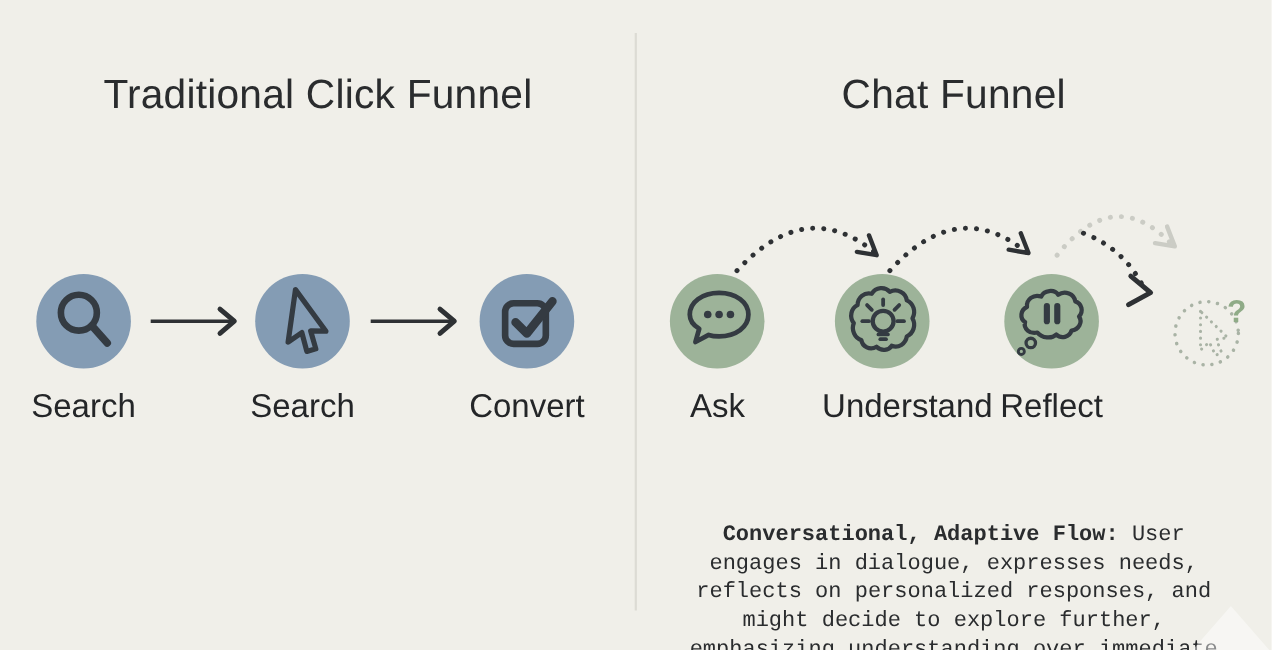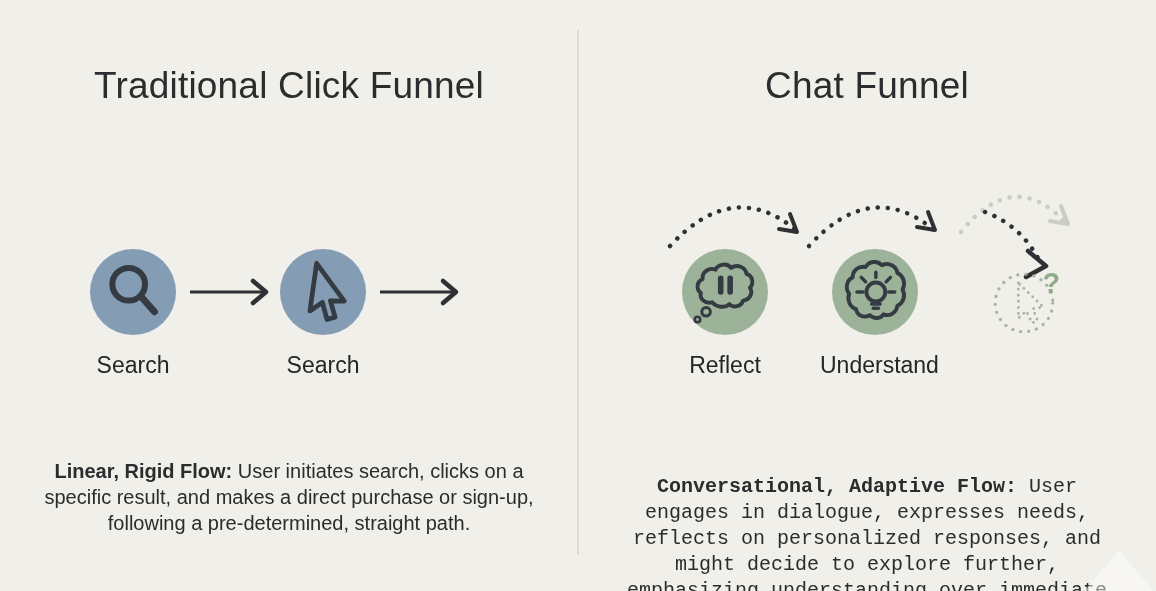--- a/index.html
+++ b/index.html
@@ -31,21 +31,21 @@
   .circle {
     width:86px; height:86px; border-radius:50%; flex:none;
     display:flex; align-items:center; justify-content:center;
   }
   .circle.blue  { background: var(--click-circle, #849CB4); }
   .circle.green { background: var(--chat-circle, #9DB399); }
   .circle svg, .maybe-box svg { width:100%; height:100%; display:block; }
   .maybe-box { width:80px; height:80px; margin-top:10px; flex:none; }
   .step-maybe { margin-left:6px; }
   .step-label {
-    margin-top:16px; font-size:23px; line-height:1.28; text-align:center;
+    margin-top:16px; font-size:30px; line-height:1.28; text-align:center;
     color: var(--label-text, #24262 8);
     color: var(--label-text, #242628);
     max-width:110px;
   }
   .maybe-label { margin-top:12px; }
   .flow-arrow { width:104px; height:86px; flex:none; }
   .desc {
     position:absolute; top:458px; left:0; right:0; text-align:center;
     font-size:20px; line-height:26px; color: var(--body-text, #2A2C2E);
   }
@@ -104,27 +104,31 @@
           </svg>
         </div>
         <div class="step-label">Search</div>
       </div>
 
       <svg class="flow-arrow" viewBox="0 0 104 86">
         <line class="arrow-stroke" x1="14" y1="43" x2="88" y2="43" stroke-width="3.2"></line>
         <path class="arrow-stroke" d="M 77 32 L 90 43 L 77 54" stroke-width="4.5" stroke-linecap="round" stroke-linejoin="round"></path>
       </svg>
 
+      <div class="step">
+        <div class="circle blue">
+          <svg viewBox="0 0 100 100">
+            <rect class="icon-stroke" x="27" y="31" width="43" height="43" rx="9" stroke-width="7"></rect>
+            <path class="icon-stroke" d="M 38 51 L 50 63 L 77 29" stroke-width="9" stroke-linecap="round" stroke-linejoin="round"></path>
+          </svg>
+        </div>
+        <div class="step-label">Convert</div>
+      </div>
     </div>
 
-    <div class="desc">
-      <div class="desc-inner-left">
-        <b>Linear, Rigid Flow:</b><span> User initiates search, clicks on a specific result, and makes a direct purchase or sign-up, following a pre-determined, straight path.</span>
-      </div>
-    </div>
   </div>
 
   <div class="panel panel-right">
     <div class="title">Chat Funnel</div>
 
     <svg class="arc-overlay" viewBox="0 0 578 591">
       <g>
         <path class="arrow-stroke dotted" d="M 92 246 Q 155 178 218 230" stroke-width="4.5"></path>
         <path class="arrow-stroke" d="M 201 229 L 219 232 L 212 214" stroke-width="4" stroke-linecap="round" stroke-linejoin="round"></path>
       </g>
@@ -137,51 +141,62 @@
         <path class="faded-stroke" d="M 472 221 L 490 224 L 483 206" stroke-width="4" stroke-linecap="round" stroke-linejoin="round"></path>
       </g>
       <g>
         <path class="arrow-stroke dotted" d="M 407 212 Q 444 226 462 262" stroke-width="4.5"></path>
         <path class="arrow-stroke" d="M 450 251 L 468 266 L 448 277" stroke-width="4.5" stroke-linecap="round" stroke-linejoin="round"></path>
       </g>
     </svg>
 
     <div class="funnel-row row-right">
 
-
       <div class="step">
         <div class="circle green">
           <svg viewBox="0 0 100 100">
-            <path class="icon-stroke" d="M 35 62 C 27 64 20 58 22 51 C 16 47 17 38 24 35 C 23 27 31 21 39 24 C 42 17 53 16 57 22 C 64 17 74 21 75 29 C 82 31 84 40 79 45 C 83 51 79 59 71 60 C 69 67 60 69 55 64 C 50 69 40 68 35 62 Z" stroke-width="4.5" stroke-linejoin="round"></path>
-            <line class="icon-stroke" x1="45" y1="34" x2="45" y2="50" stroke-width="6.5" stroke-linecap="round"></line>
-            <line class="icon-stroke" x1="56" y1="34" x2="56" y2="50" stroke-width="6.5" stroke-linecap="round"></line>
-            <circle class="icon-stroke" cx="28" cy="73" r="5" stroke-width="3.5"></circle>
-            <circle class="icon-stroke" cx="18" cy="82" r="3.2" stroke-width="3"></circle>
-          </svg>
-        </div>
-        <div class="step-label">Reflect</div>
+            <path class="icon-stroke" d="M 52 20 C 70 20 83 30 83 43 C 83 56 70 66 52 66 C 48 66 44 65.5 41 64.5 L 27 72 L 31 58 C 24 54 21 49 21 43 C 21 30 34 20 52 20 Z" stroke-width="5" stroke-linejoin="round"></path>
+            <circle class="icon-fill" cx="40" cy="43" r="4"></circle>
+            <circle class="icon-fill" cx="52" cy="43" r="4"></circle>
+            <circle class="icon-fill" cx="64" cy="43" r="4"></circle>
+          </svg>
+        </div>
+        <div class="step-label">Ask</div>
       </div>
 
       <div class="step">
         <div class="circle green">
           <svg viewBox="0 0 100 100">
             <path class="icon-stroke" d="M 44 77 C 37 81 29 77 28 70 C 21 68 17 59 20 52 C 15 46 17 36 24 33 C 24 25 31 19 39 21 C 43 14 53 13 58 19 C 66 15 75 20 76 28 C 83 31 86 40 82 47 C 86 54 83 63 76 66 C 75 74 67 79 60 76 C 57 81 49 82 44 77 Z" stroke-width="4.5" stroke-linejoin="round"></path>
             <circle class="icon-stroke" cx="51" cy="50" r="11" stroke-width="4.5"></circle>
             <line class="icon-stroke" x1="46" y1="64" x2="56" y2="64" stroke-width="4" stroke-linecap="round"></line>
             <line class="icon-stroke" x1="48" y1="69" x2="54" y2="69" stroke-width="4" stroke-linecap="round"></line>
             <line class="icon-stroke" x1="51" y1="33" x2="51" y2="27" stroke-width="4" stroke-linecap="round"></line>
             <line class="icon-stroke" x1="39" y1="38" x2="34" y2="33" stroke-width="4" stroke-linecap="round"></line>
             <line class="icon-stroke" x1="63" y1="38" x2="68" y2="33" stroke-width="4" stroke-linecap="round"></line>
             <line class="icon-stroke" x1="36" y1="50" x2="29" y2="50" stroke-width="4" stroke-linecap="round"></line>
             <line class="icon-stroke" x1="66" y1="50" x2="73" y2="50" stroke-width="4" stroke-linecap="round"></line>
           </svg>
         </div>
         <div class="step-label">Understand</div>
       </div>
 
+      <div class="step">
+        <div class="circle green">
+          <svg viewBox="0 0 100 100">
+            <path class="icon-stroke" d="M 35 62 C 27 64 20 58 22 51 C 16 47 17 38 24 35 C 23 27 31 21 39 24 C 42 17 53 16 57 22 C 64 17 74 21 75 29 C 82 31 84 40 79 45 C 83 51 79 59 71 60 C 69 67 60 69 55 64 C 50 69 40 68 35 62 Z" stroke-width="4.5" stroke-linejoin="round"></path>
+            <line class="icon-stroke" x1="45" y1="34" x2="45" y2="50" stroke-width="6.5" stroke-linecap="round"></line>
+            <line class="icon-stroke" x1="56" y1="34" x2="56" y2="50" stroke-width="6.5" stroke-linecap="round"></line>
+            <circle class="icon-stroke" cx="28" cy="73" r="5" stroke-width="3.5"></circle>
+            <circle class="icon-stroke" cx="18" cy="82" r="3.2" stroke-width="3"></circle>
+          </svg>
+        </div>
+        <div class="step-label">Reflect</div>
+      </div>
+
       <div class="step step-maybe">
         <div class="maybe-box">
           <svg viewBox="0 0 100 100">
             <circle class="maybe-stroke dotted" cx="45" cy="55" r="36" stroke-width="4"></circle>
             <path class="maybe-stroke dotted-fine" d="M 38 30 L 38 74 L 48 65 L 55 80 L 62 77 L 56 62 L 69 60 Z" stroke-width="3.5"></path>
             <text class="qmark" x="68" y="42">?</text>
           </svg>
         </div>
       </div>
     </div>

